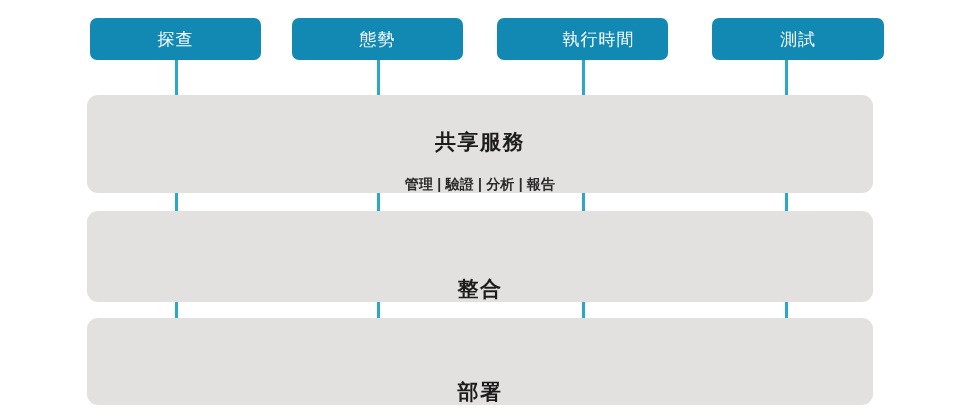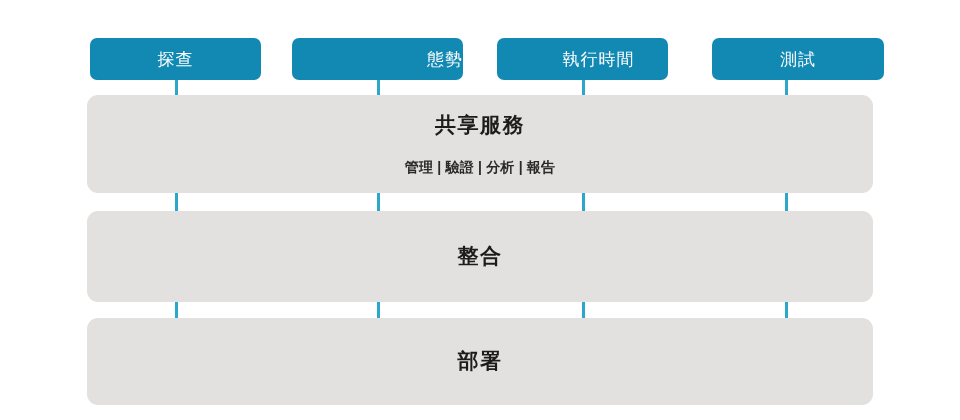--- a/index.html
+++ b/index.html
@@ -36,35 +36,34 @@
     background: #1189b3;
     border-radius: 7px;
     display: flex;
     align-items: center;
     justify-content: center;
     color: #ffffff;
     font-size: 17px;
     letter-spacing: 1px;
     box-sizing: border-box;
     cursor: pointer;
-    margin-top: 20px;
   }
 
   
   .layer {
     position: absolute;
     left: 87px;
     width: 786px;
     background: #e2e1df;
     border-radius: 11px;
     box-sizing: border-box;
     display: flex;
     flex-direction: column;
     align-items: center;
-    justify-content: center;
+    justify-content: flex-end;
   }
   .layer-title {
     font-size: 21px;
     font-weight: bold;
     color: #1c1c1c;
     letter-spacing: 1.5px;
     line-height: 1.25;
   }
   .layer-subtitle {
     margin-top: 20px;
@@ -96,21 +95,21 @@
   <div class="connector" style="left:785px; top:193px; height:18px;"></div>
 
   <div class="connector" style="left:175px; top:302px; height:16px;"></div>
   <div class="connector" style="left:377px; top:302px; height:16px;"></div>
   <div class="connector" style="left:582px; top:302px; height:16px;"></div>
   <div class="connector" style="left:785px; top:302px; height:16px;"></div>
 
   <div class="cap-box" style="left:90px; width:171px;">
     <span>探查</span>
   </div>
-  <div class="cap-box" style="left:292px; width:171px;justify-content:flex-end;">
+  <div class="cap-box" style="left:292px; width:171px;">
     <span>態勢</span>
   </div>
   <div class="cap-box" style="left:497px; width:171px;padding-left:32px;">
     <span>執行時間</span>
   </div>
   <div class="cap-box" style="left:712px; width:172px;">
     <span>測試</span>
   </div>
 
   <div class="layer" id="layer-shared-services">

